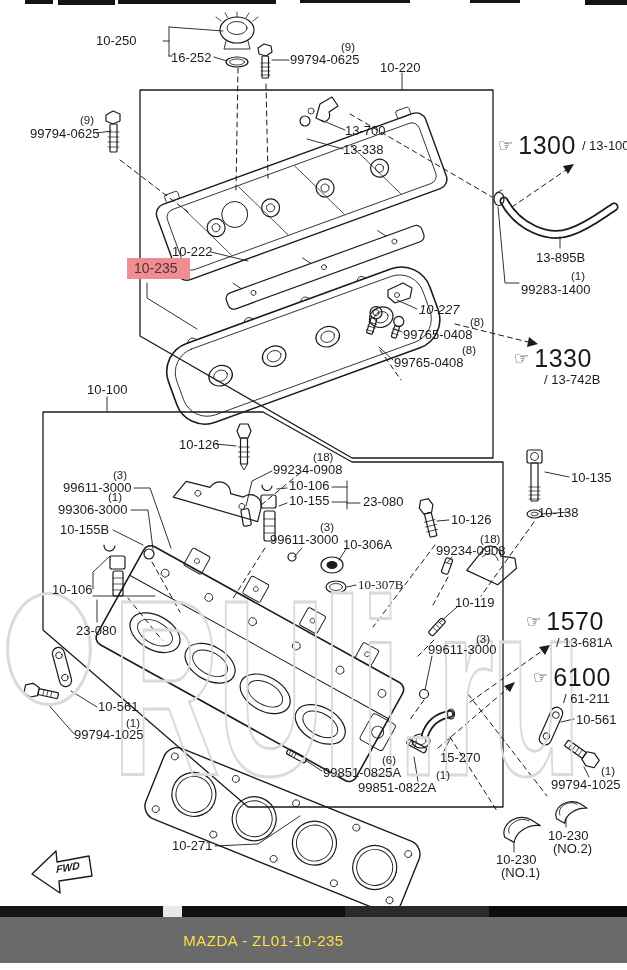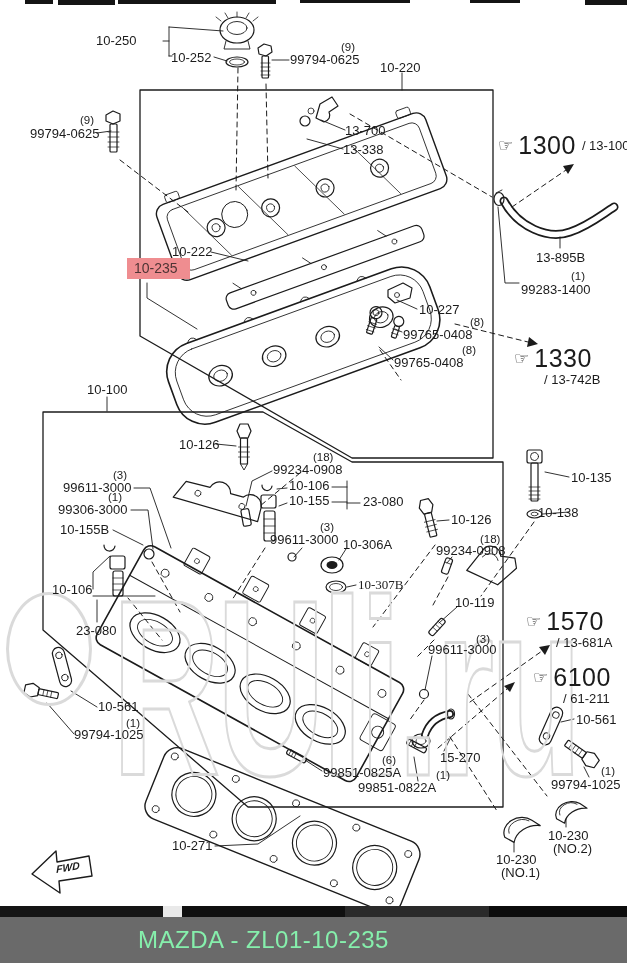--- a/index.html
+++ b/index.html
@@ -20,21 +20,21 @@
   .hand{font-family:"DejaVu Sans",sans-serif;font-size:17px;line-height:1;margin-right:5px;}
   .ref-main{font-size:25px;letter-spacing:0.5px;}
   .ref-sub{font-size:13px;margin-left:30px;margin-top:-1px;}
   .ref-sub.inline{display:inline;margin:0 0 0 6px;font-size:13px;}
   .fwd{position:absolute;left:56px;top:861px;z-index:3;font-size:10.5px;font-weight:bold;
     font-style:italic;color:#1b1b1b;transform:rotate(-9deg) skewX(-8deg);}
   .footer-black{position:absolute;left:0;top:906px;width:627px;height:11px;z-index:4;
     background:linear-gradient(90deg,#151515 0 26%,#e9e9e9 26% 29%,#101010 29% 55%,#2a2a2a 55% 78%,#0c0c0c 78% 100%);}
   .footer-bar{position:absolute;left:0;top:917px;width:627px;height:46px;z-index:4;background:#6a6a6a;
     display:flex;justify-content:center;align-items:center;gap:22px;transform:none;}
-  .footer-bar span{color:#86efac;font-size:24px;letter-spacing:0.5px;transform:translateX(-50px);text-align:right;}
+  .footer-bar span{color:#fde047;font-size:15px;letter-spacing:0.5px;transform:translateX(-50px);text-align:right;}
   .footer-bar span + span{transform:translateX(-50px);}
 </style>
 </head>
 <body>
 
 <div id="page">
 
 <svg width="627" height="970" viewBox="0 0 627 970">
   <g stroke="#1b1b1b" fill="none" stroke-width="1.2" stroke-linecap="round" stroke-linejoin="round">
 
@@ -349,34 +349,34 @@
       <polygon points="515,682 510,692 504,686"></polygon>
     </g>
   </g>
 </svg>
 
 <div class="watermark-ring"></div>
 <div class="watermark">RUli.ru</div>
 
 <div id="callout-layer">
       <div class="callout" style="left: 96px; top: 33px;">10-250</div>
-      <div class="callout" style="left: 171px; top: 50px;">10-252</div>
+      <div class="callout" style="left: 171px; top: 50px;">16-252</div>
       <div class="callout qty" style="left: 341px; top: 40px;">(9)</div>
       <div class="callout" style="left: 290px; top: 52px;">99794-0625</div>
       <div class="callout" style="left: 380px; top: 60px;">10-220</div>
       <div class="callout qty" style="left: 80px; top: 113px;">(9)</div>
       <div class="callout" style="left: 30px; top: 126px;">99794-0625</div>
       <div class="callout" style="left: 345px; top: 123px;">13-700</div>
       <div class="callout" style="left: 343px; top: 142px;">13-338</div>
       <div class="callout" style="left: 536px; top: 250px;">13-895B</div>
       <div class="callout qty" style="left: 571px; top: 269px;">(1)</div>
       <div class="callout" style="left: 521px; top: 282px;">99283-1400</div>
       <div class="callout" style="left: 172px; top: 244px;">10-222</div>
       <div class="callout highlight" style="left: 127px; top: 258px;">10-235</div>
-      <div class="callout" style="left: 419px; top: 302px;">10-227</div>
+      <div class="callout" style="left: 419px; top: 302px; font-style: italic;">10-227</div>
       <div class="callout qty" style="left: 470px; top: 315px;">(8)</div>
       <div class="callout" style="left: 403px; top: 327px;">99765-0408</div>
       <div class="callout qty" style="left: 462px; top: 343px;">(8)</div>
       <div class="callout" style="left: 394px; top: 355px;">99765-0408</div>
       <div class="callout" style="left: 87px; top: 382px;">10-100</div>
       <div class="callout" style="left: 179px; top: 437px;">10-126</div>
       <div class="callout qty" style="left: 113px; top: 468px;">(3)</div>
       <div class="callout" style="left: 63px; top: 480px;">99611-3000</div>
       <div class="callout qty" style="left: 108px; top: 490px;">(1)</div>
       <div class="callout" style="left: 58px; top: 502px;">99306-3000</div>

